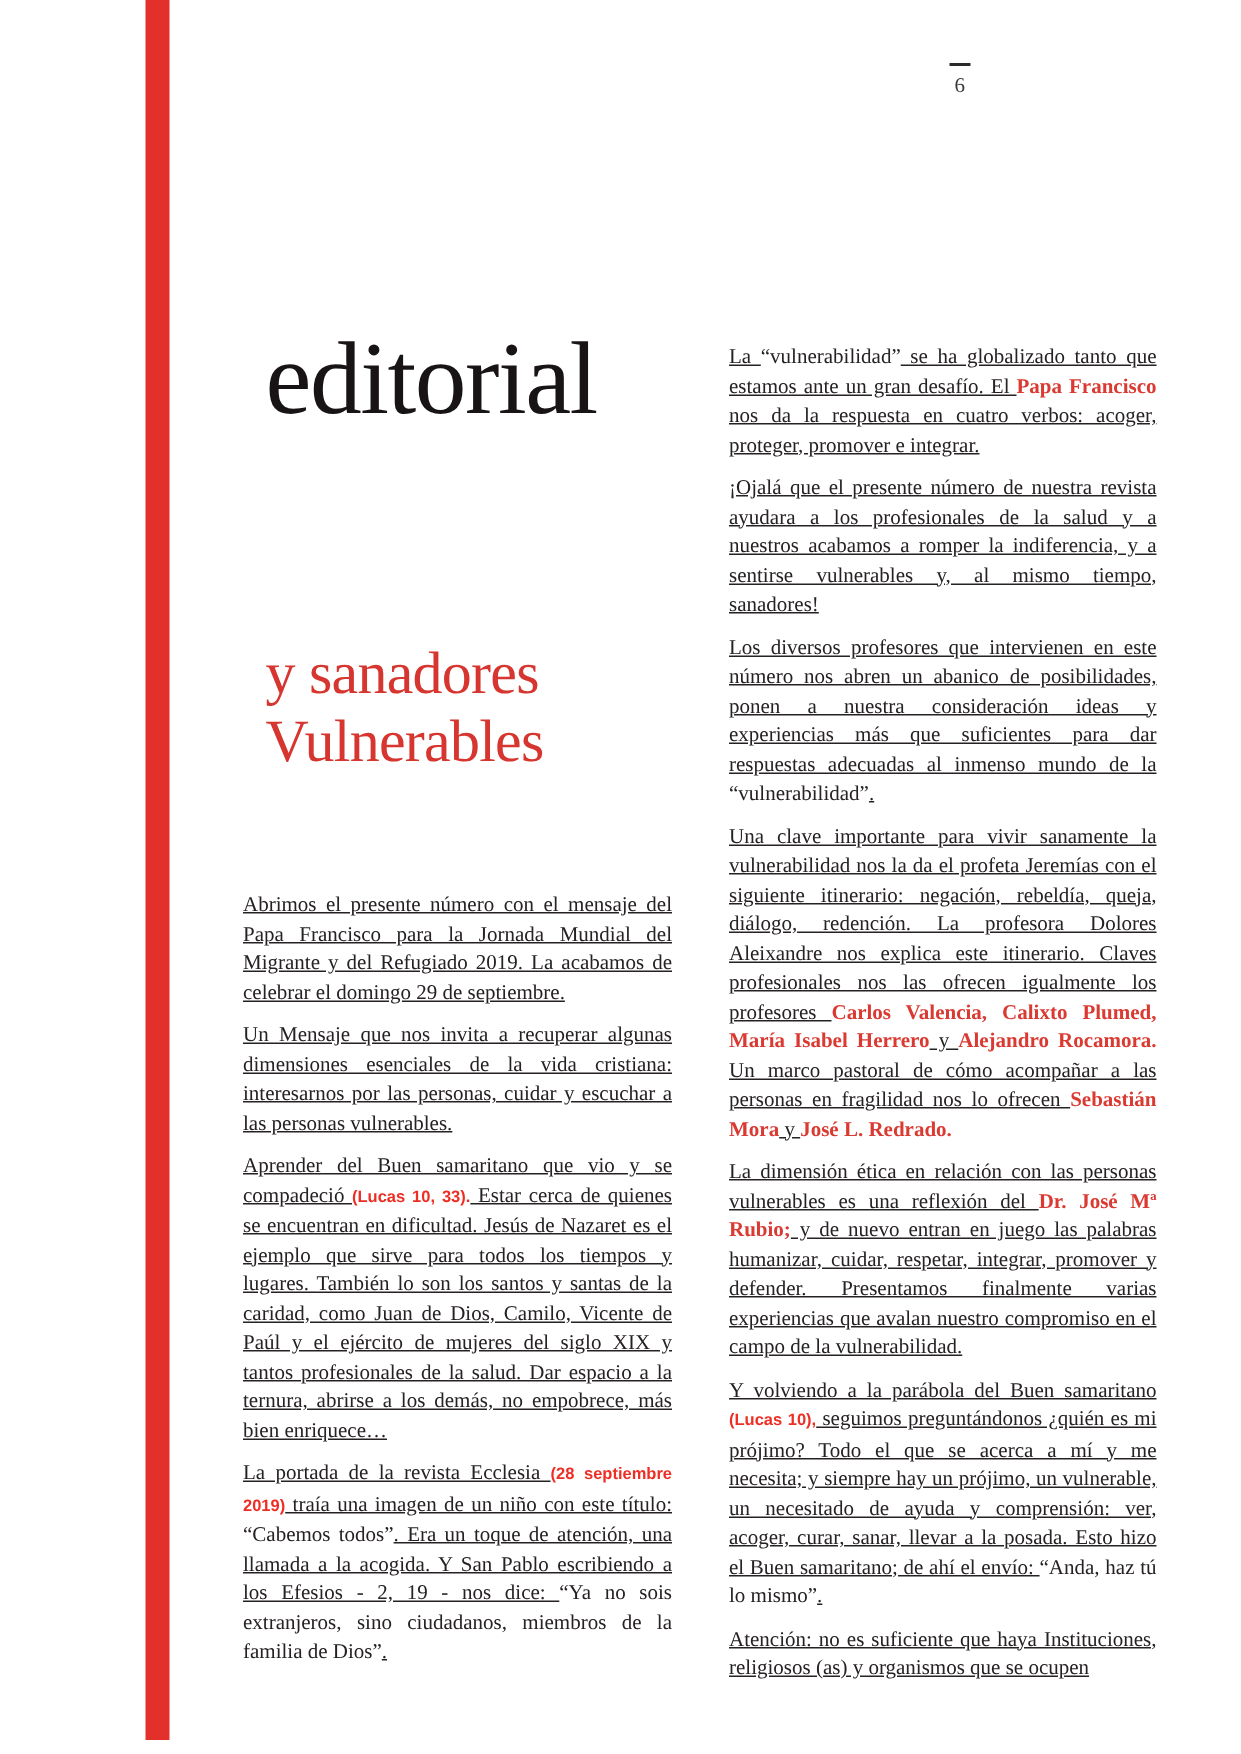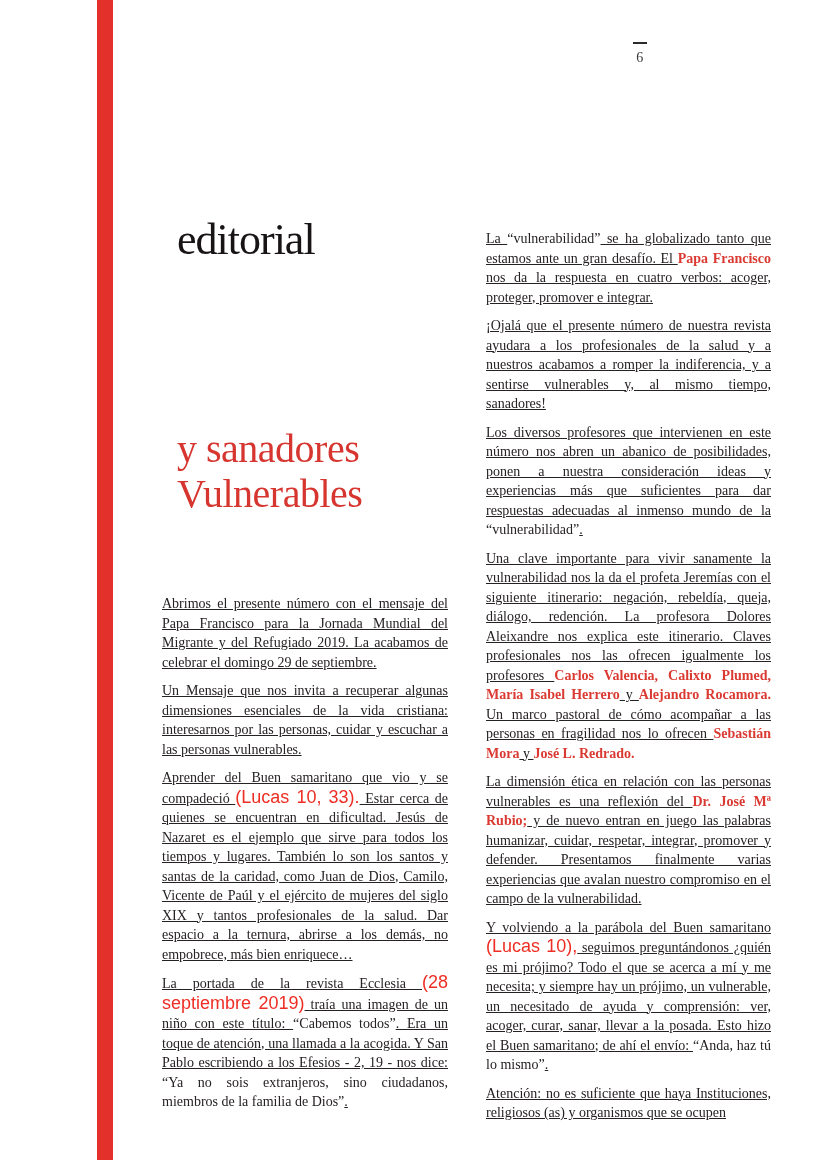--- a/index.html
+++ b/index.html
@@ -39,21 +39,21 @@
   }
   .folio-number{
     display:block;
     font-size:14px;
     color:#3a3a3a;
     letter-spacing:0.5px;
   }
   .section-title{
     position:absolute;
     left:177px;top:218px;
-    font-size:44px;
+    font-size:69px;
     line-height:1;
     letter-spacing:-1px;
     color:#181415;
     font-weight:normal;
   }
   .article-title{
     position:absolute;
     left:177px;top:426px;
     font-size:40px;
     line-height:45px;
@@ -73,24 +73,24 @@
     color:var(--text-color);
   }
   .column-left{left:162px;top:594px;}
   .column-right{left:486px;top:229px;width:285px;}
   .para{margin:0 0 9px 0;}
   .para:last-child{margin-bottom:0;}
   .run-n{font-weight:normal;text-decoration:underline;}
   .run-b{font-weight:normal;}
   .run-rb{font-weight:bold;color:var(--name-red);}
   .run-rs{
-    font-weight:normal;
+    font-weight:bold;
     font-family:"Liberation Sans","DejaVu Sans",sans-serif;
     color:var(--ref-red);
-    font-size:18px;
+    font-size:11px;
   }
 </style>
 </head>
 <body>
 
 <div class="page">
 
   <div class="red-bar"></div>
 
   <div class="folio">

